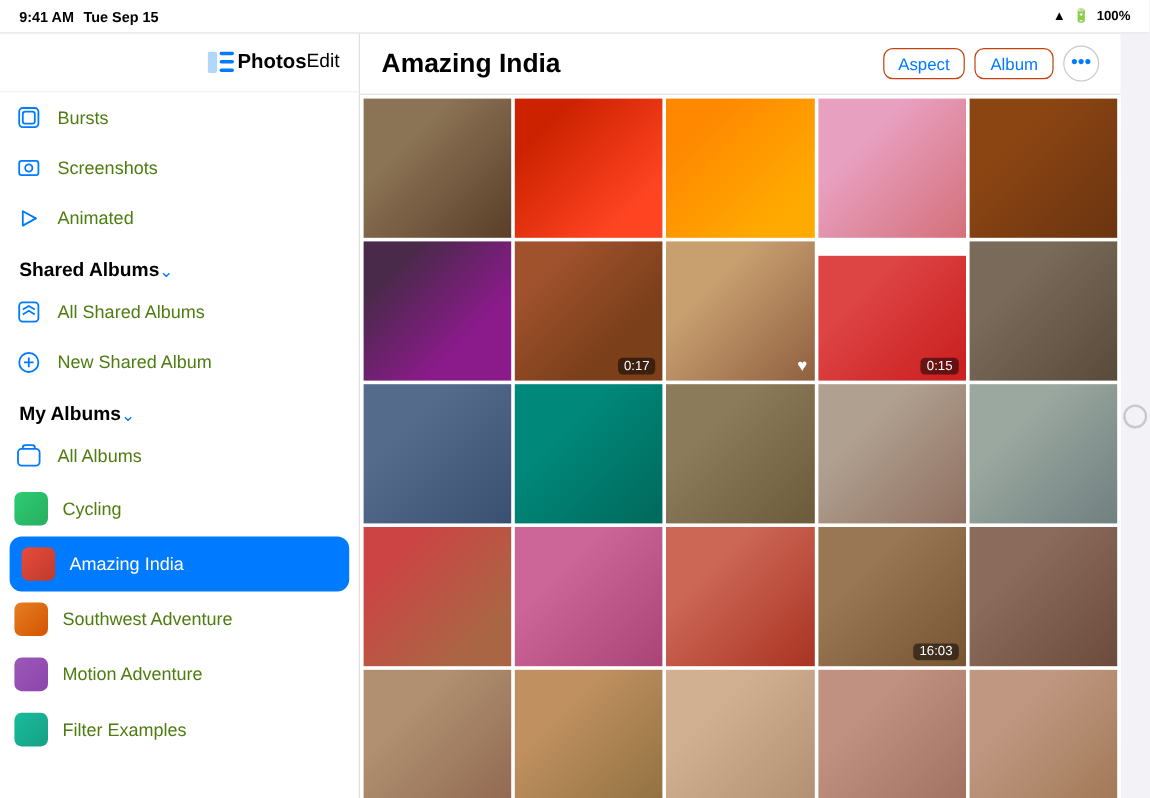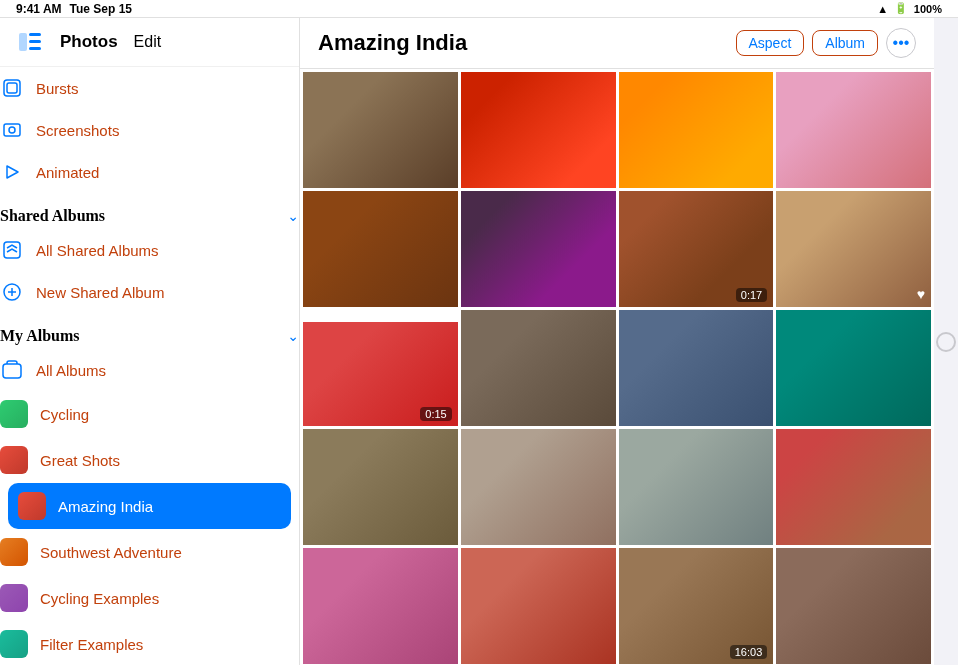--- a/index.html
+++ b/index.html
@@ -9,21 +9,21 @@
       background: #f2f2f7;
       font-family: -apple-system, 'SF Pro Text', 'Helvetica Neue', sans-serif;
       overflow: hidden;
       display: flex;
       flex-direction: column;
     }
 
     
     .status-bar {
       background: #fff;
-      height: 18px;
+      height: 28px;
       display: flex;
       align-items: center;
       justify-content: space-between;
       padding: 0 16px;
       font-size: 12px;
       font-weight: 600;
       color: #000;
       border-bottom: 1px solid #e0e0e0;
     }
     .status-left { display: flex; gap: 8px; align-items: center; }
@@ -42,24 +42,23 @@
       background: #fff;
       border-right: 1px solid #e0e0e0;
       display: flex;
       flex-direction: column;
       overflow: hidden;
     }
 
     .sidebar-header {
       display: flex;
       align-items: center;
-      justify-content: flex-start;
+      justify-content: flex-end;
       padding: 10px 16px;
       border-bottom: 1px solid #f0f0f0;
-      gap: 16px;
     }
     .sidebar-title {
       font-size: 17px;
       font-weight: 600;
       color: #000;
     }
     .sidebar-edit-btn {
       font-size: 16px;
       color: #000000;
       cursor: pointer;
@@ -77,40 +76,39 @@
 
     .sidebar-content {
       flex: 1;
       overflow-y: auto;
       padding-bottom: 10px;
     }
 
     .sidebar-item {
       display: flex;
       align-items: center;
-      padding: 9px 0;
+      padding: 9px 12px;
       cursor: pointer;
       gap: 12px;
       font-size: 15px;
-      color: #c2410c;
+      color: #4d7c0f;
     }
     .sidebar-item.active {
       background: #007aff;
       color: #fff;
       border-radius: 10px;
       margin: 0 8px;
       padding: 9px 10px;
     }
 
     .sidebar-section-header {
       display: flex;
       align-items: center;
-      justify-content: space-between;
-      padding: 14px 0 4px;
-      font-family: Liberation Serif, serif;
+      justify-content: flex-start;
+      padding: 14px 16px 4px;
     }
     .section-label {
       font-size: 16px;
       font-weight: 700;
       color: #000;
     }
     .section-chevron {
       color: #007aff;
       font-size: 14px;
     }
@@ -185,21 +183,21 @@
       font-size: 16px;
     }
 
     
     .photo-grid {
       flex: 1;
       overflow-y: auto;
       padding: 3px;
       background: #fff;
       display: grid;
-      grid-template-columns: repeat(4, 1fr);
+      grid-template-columns: repeat(5, 1fr);
       grid-auto-rows: 116px;
       gap: 3px;
     }
 
     .photo-cell {
       position: relative;
       overflow: hidden;
       cursor: pointer;
     }
     .photo-cell .photo-bg {
@@ -375,38 +373,34 @@
             </svg>
         </div>
         <span>All Albums</span>
       </div>
 
       <div class="sidebar-item">
         <div class="item-thumb thumb-cycling"></div>
         <span>Cycling</span>
       </div>
 
-      <div class="sidebar-item">
-        <div class="item-thumb thumb-india"></div>
-        <span>Great Shots</span>
-      </div>
 
       <div class="sidebar-item active">
         <div class="item-thumb thumb-india"></div>
         <span>Amazing India</span>
       </div>
 
       <div class="sidebar-item">
         <div class="item-thumb thumb-southwest"></div>
         <span>Southwest Adventure</span>
       </div>
 
       <div class="sidebar-item">
         <div class="item-thumb thumb-motion"></div>
-        <span>Cycling Examples</span>
+        <span>Motion Adventure</span>
       </div>
 
       <div class="sidebar-item">
         <div class="item-thumb thumb-filter"></div>
         <span>Filter Examples</span>
       </div>
 
     </div>
   </div>
 

